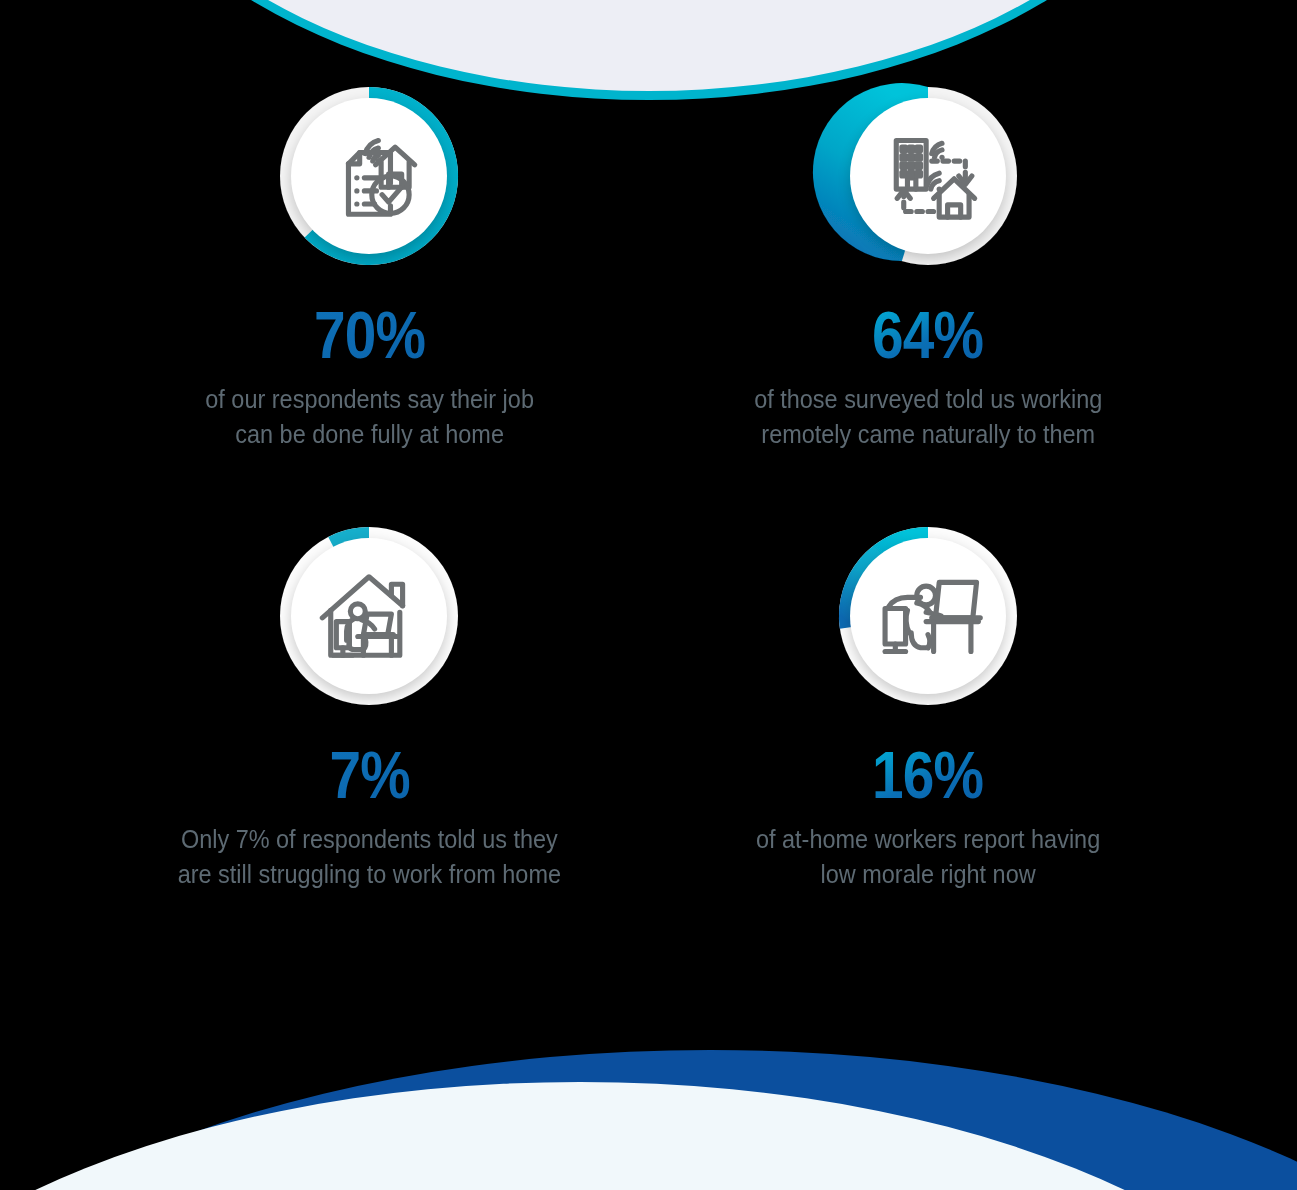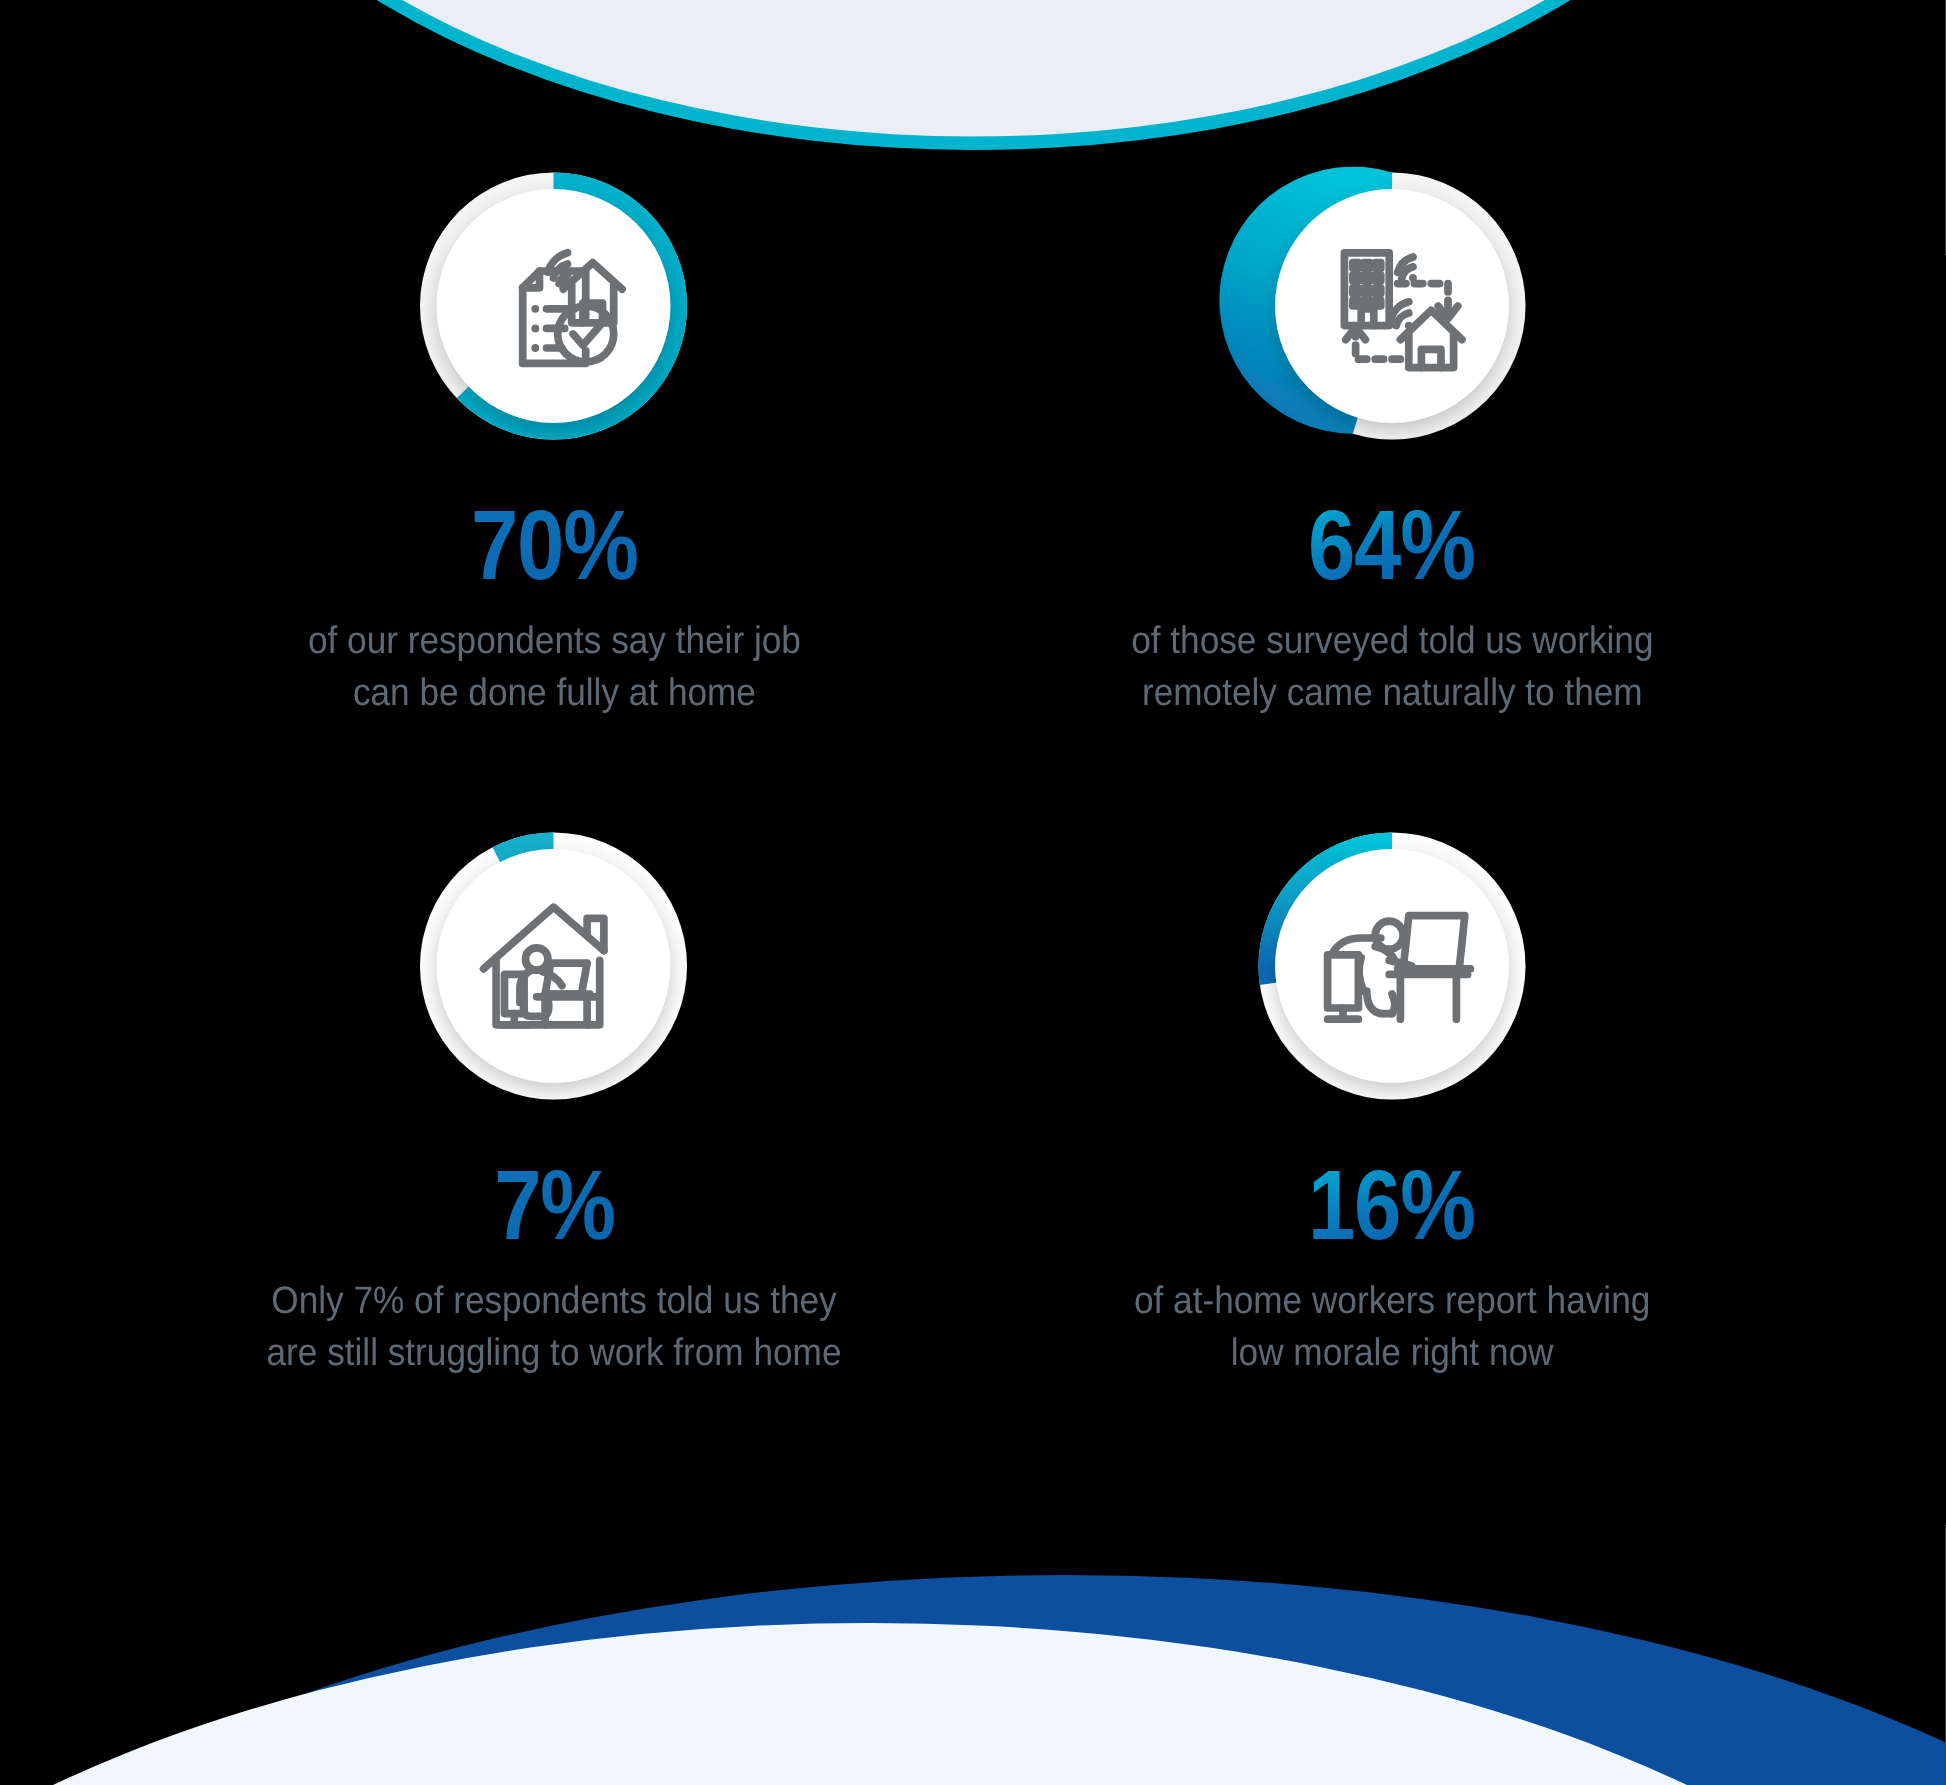--- a/index.html
+++ b/index.html
@@ -32,21 +32,21 @@
     background:#f1f8fb;
     z-index:2;
   }
 
   
   .stats-grid{
     position:absolute; inset:0; z-index:5;
     display:grid;
     grid-template-columns:1fr 1fr;
     grid-template-rows:440px 440px;
-    padding:104px 90px 0 90px;
+    padding:76px 90px 0 90px;
     column-gap:0px;
   }
   .stat-cell{
     display:flex; flex-direction:column; align-items:center;
   }
   .stat-cell.col-right{ }
 
   
   .donut-wrap{
     position:relative;

